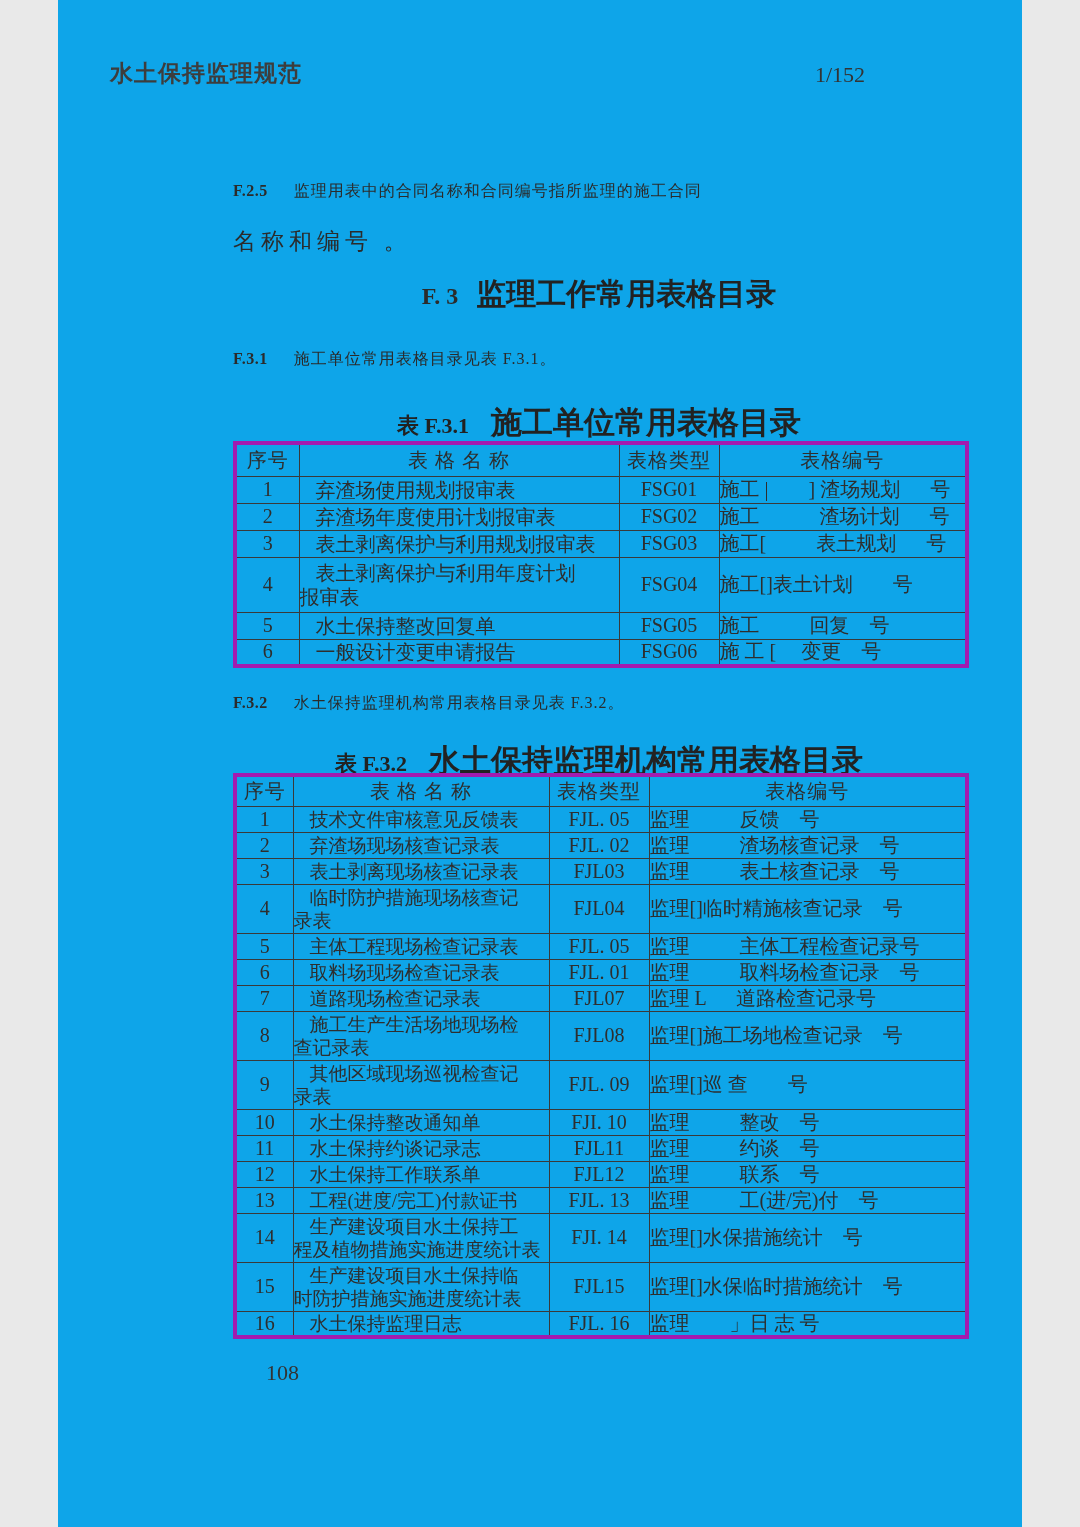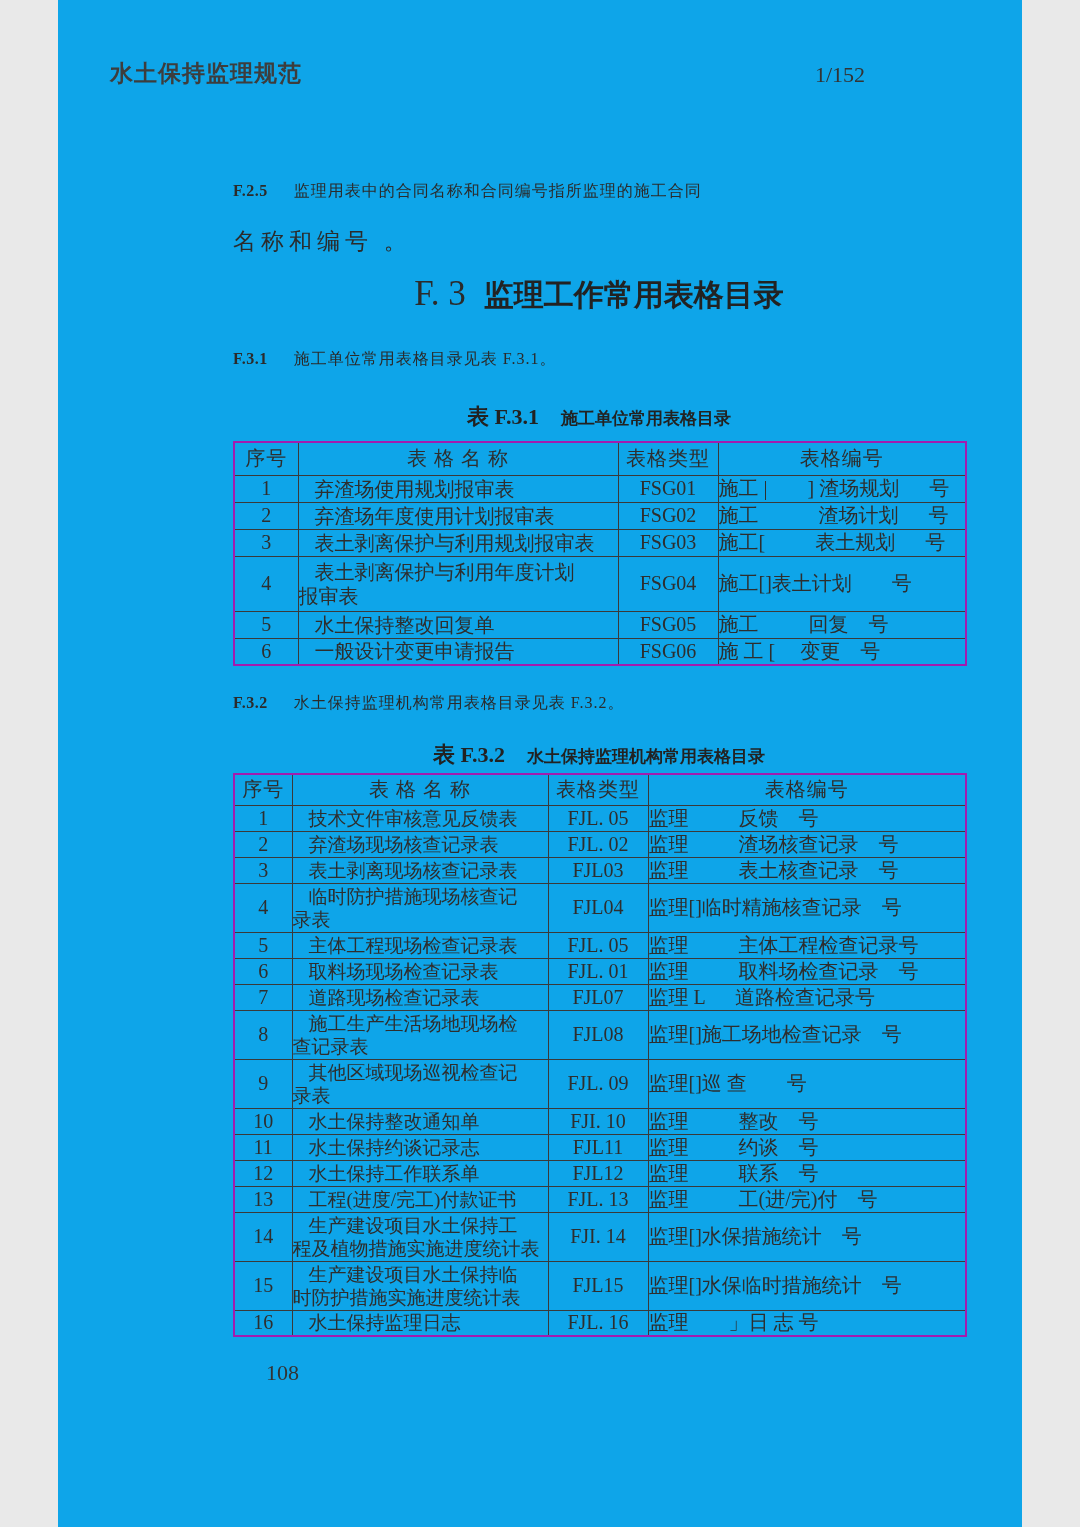--- a/index.html
+++ b/index.html
@@ -34,49 +34,49 @@
   .para .txt{letter-spacing:1px;}
   .p-f25{top:176px;}
   .p-f25-2{
     position:absolute;left:175px;top:226px;
     font-size:23px;letter-spacing:5px;
   }
   .h-f3{
     position:absolute;left:175px;top:274px;width:732px;
     text-align:center;white-space:nowrap;
   }
-  .h-f3 .num{font-weight:normal;font-size:35px;margin-right:18px;}
+  .h-f3 .num{font-weight:bold;font-size:24px;margin-right:18px;}
   .h-f3 .ttl{
     font-family:"Liberation Sans", sans-serif;
     font-weight:bold;font-size:30px;color:#222;
   }
   .p-f31{top:344px;}
   .p-f32{top:688px;}
   .caption{
     position:absolute;left:175px;width:732px;text-align:center;white-space:nowrap;
     font-weight:bold;color:#222;
   }
   .caption .cap-num{font-size:22px;margin-right:22px;font-family:"Liberation Serif",serif;}
-  .caption .cap-ttl{font-size:17px;font-family:"Liberation Sans", sans-serif;}
+  .caption .cap-ttl{font-size:31px;font-family:"Liberation Sans", sans-serif;}
   .cap-t1{top:402px;}
   .cap-t2{top:740px;}
   
   table.doc{
     position:absolute;left:175px;width:732px;
     border-collapse:collapse;table-layout:fixed;
     font-size:20px;color:#2e2e2e;
   }
   .t1{top:441px;}
   .t2{top:773px;}
   table.doc td, table.doc th{
     border:1px solid #3a3a3a;
     padding:0;vertical-align:middle;
     font-weight:normal;overflow:hidden;
   }
-  table.doc{border:2px solid #a21caf;}
+  table.doc{border:4px solid #a21caf;}
   th{text-align:center;letter-spacing:1px;}
   td.c-seq{text-align:center;}
   td.c-name{
     text-align:left;padding:0 4px;text-indent:16px;
     white-space:pre-wrap;line-height:24px;
   }
   .t2 td.c-name{font-size:19px;line-height:23px;}
   td.c-type{text-align:center;font-size:20px;}
   td.c-code{
     text-align:left;padding-left:12px;

